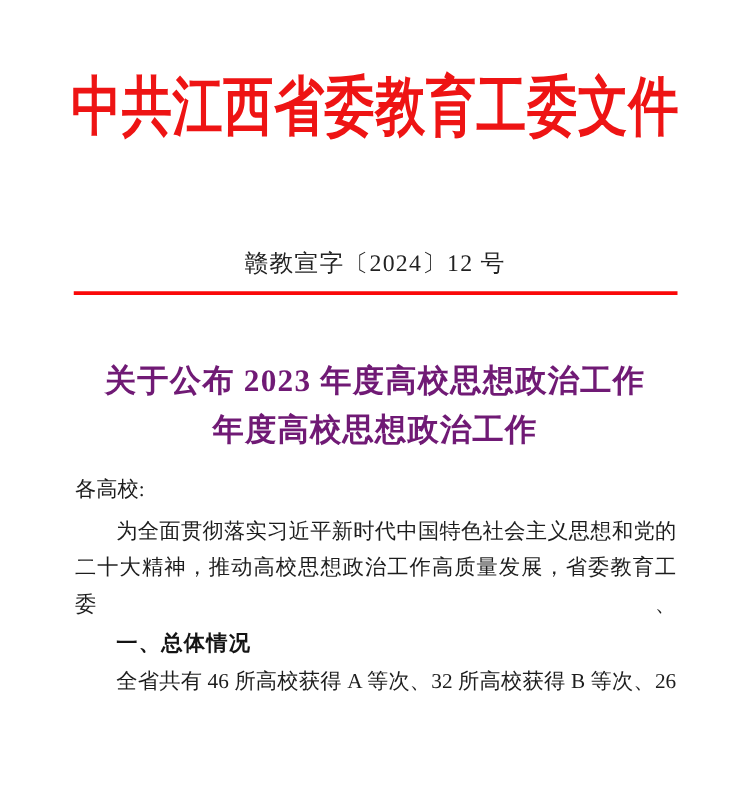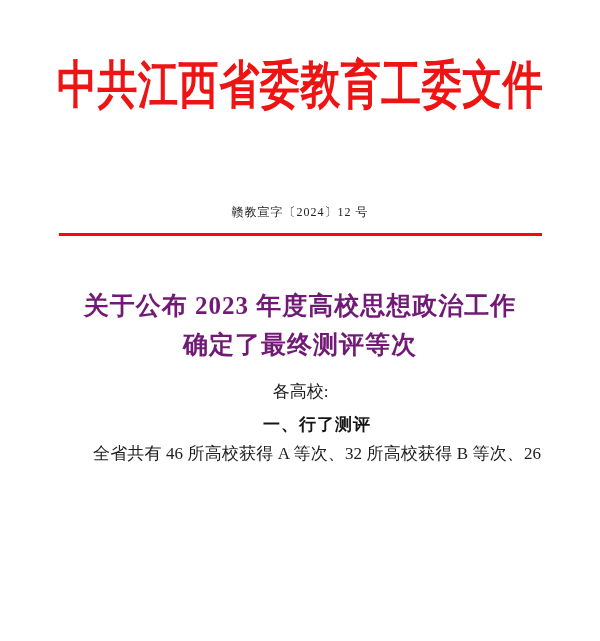--- a/index.html
+++ b/index.html
@@ -35,21 +35,21 @@
     white-space: nowrap;
     line-height: 1;
   }
   
   .doc-number {
     position: absolute;
     top: 200px;
     left: 0;
     width: 600px;
     text-align: center;
-    font-size: 12px;
+    font-size: 19px;
     line-height: 24px;
     letter-spacing: 1px;
     color: #222222;
   }
   
   .red-rule {
     position: absolute;
     top: 233px;
     left: 59px;
     width: 483px;
@@ -74,21 +74,20 @@
     position: absolute;
     top: 377px;
     left: 60px;
     width: 481px;
     font-size: 17px;
     color: #1d1d1d;
   }
   .line {
     line-height: 29.5px;
     white-space: nowrap;
-    text-align: center;
   }
   .jl {
     
     white-space: normal;
     text-align: justify;
     text-align-last: justify;
   }
   .indent { text-indent: 33px; }
   .line-salutation { margin-bottom: 3px; }
   .line-heading {
@@ -118,22 +117,24 @@
       <span>文</span>
       <span>件</span>
     </div>
 
   <div class="doc-number">赣教宣字〔2024〕12 号</div>
 
   <div class="red-rule"></div>
 
   <div class="notice-title">
     <div>关于公布 2023 年度高校思想政治工作</div>
-    <div>确定了最终测评等次</div>
+    <div>年度高校思想政治工作</div>
   </div>
 
   <div class="body-text">
     <div class="line line-salutation">各高校:</div>
-    <div class="line line-heading indent">一、行了测评</div>
+    <div class="line jl indent">为全面贯彻落实习近平新时代中国特色社会主义思想和党的</div>
+    <div class="line jl">二十大精神，推动高校思想政治工作高质量发展，省委教育工委、</div>
+    <div class="line line-heading indent">一、总体情况</div>
     <div class="line jl indent">全省共有 46 所高校获得 A 等次、32 所高校获得 B 等次、26</div>
   </div>
 
 </div>
 
 </body></html>

